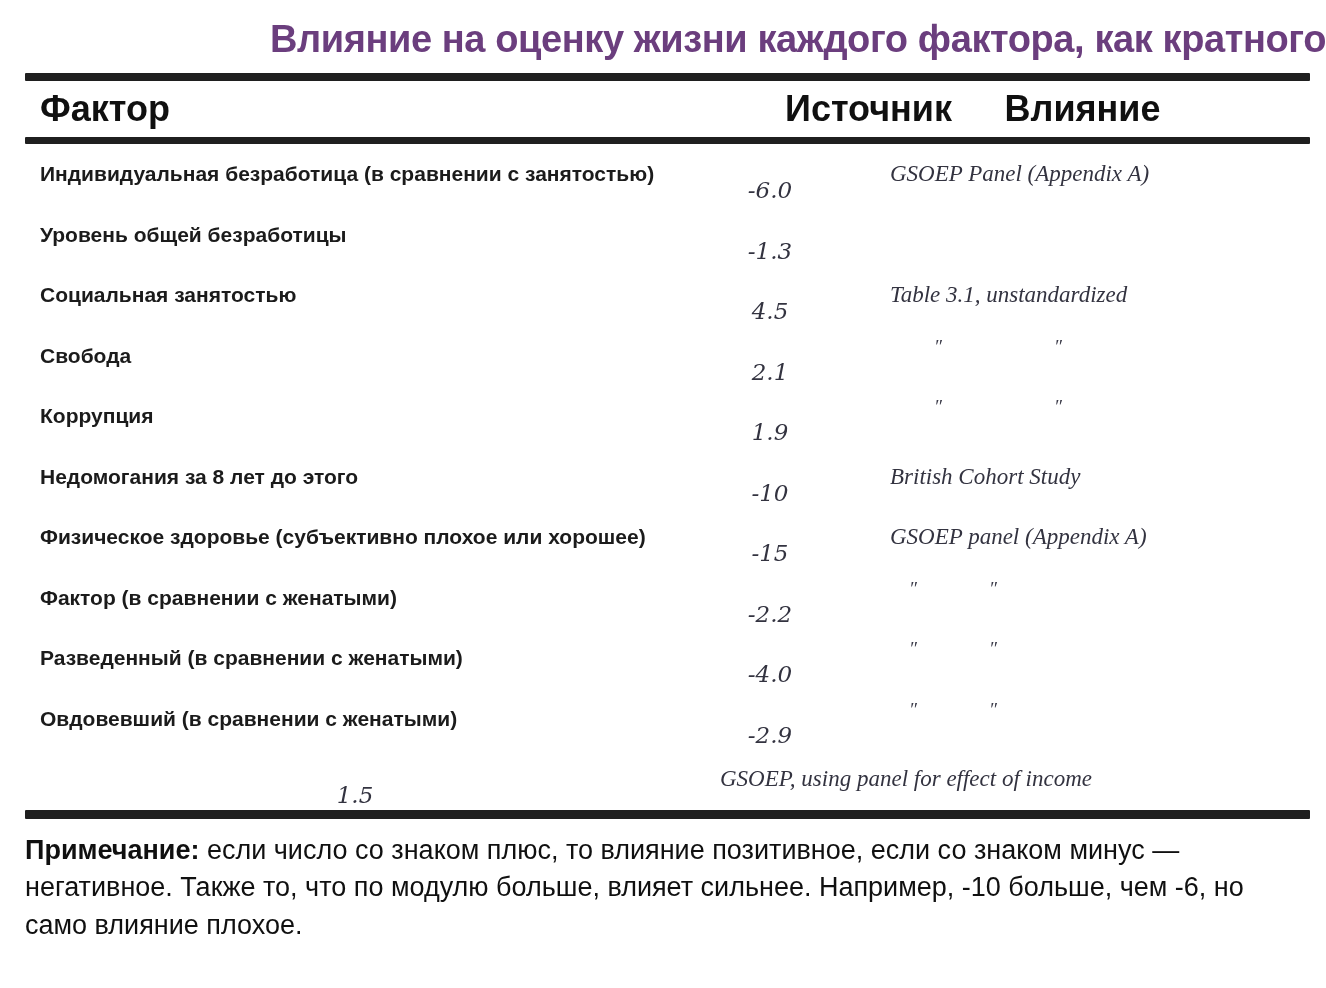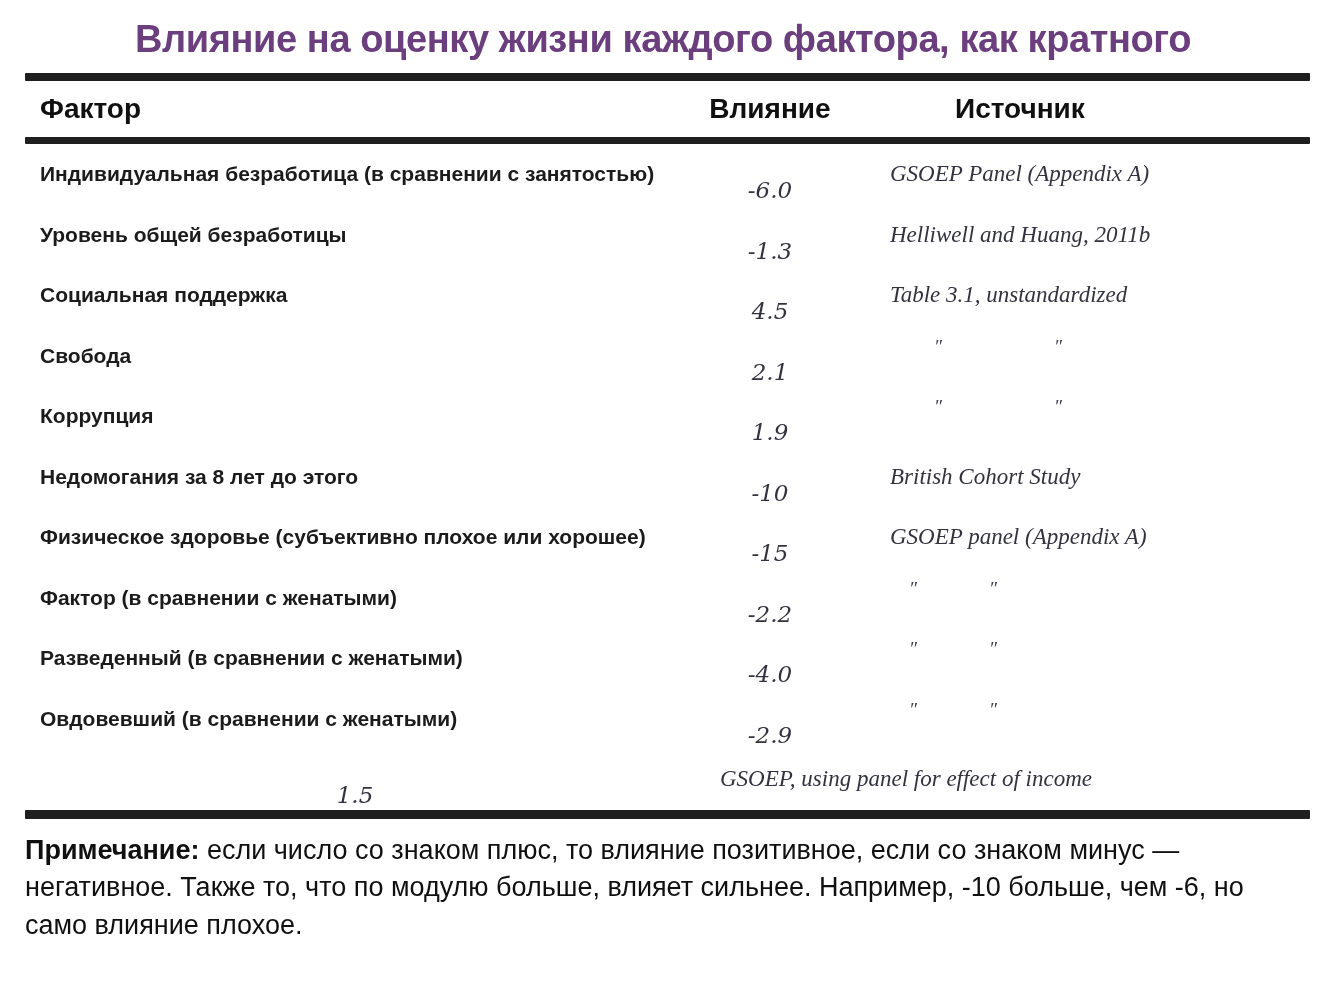--- a/index.html
+++ b/index.html
@@ -19,35 +19,35 @@
   }
   .title{
     margin:14px auto 9px;
     text-align:center;
     font-size:38px;
     font-weight:700;
     line-height:50px;
     letter-spacing:-0.4px;
     color:var(--title-color);
   }
-  .title .tline{display:block;}
+  .title .tline{display:block;text-align:right;}
   .table{
     margin-left:25px;
     width:1285px;
   }
   .rule{background:var(--rule);border-radius:1px;}
   .rule-top{height:8px;}
   .rule-mid{height:7px;}
   .rule-bottom{height:9px;}
   .thead{
     display:grid;
     grid-template-columns:660px 170px 1fr;
     height:56px;
     align-items:center;
-    font-size:28px;
+    font-size:36px;
     font-weight:700;
     color:#101010;
   }
   .th-factor{padding-left:15px;}
   .th-value{text-align:center;}
   .th-source{padding-left:100px;}
   .row{
     display:grid;
     grid-template-columns:660px 170px 1fr;
     height:60.5px;
@@ -102,39 +102,38 @@
 
   <h1 class="title">
     <span class="tline">Влияние на оценку жизни каждого фактора, как кратного</span>
   </h1>
 
   <div class="table">
     <div class="rule rule-top"></div>
 
     <div class="thead">
       <div class="th th-factor">Фактор</div>
+      <div class="th th-source">Источник</div>
       <div class="th th-value">Влияние</div>
-      <div class="th th-source">Источник</div>
     </div>
 
     <div class="rule rule-mid"></div>
 
     <div class="tbody" id="tbody">
         <div class="row">
           <div class="cell factor">Индивидуальная безработица  (в сравнении с занятостью)</div>
           <div class="cell value">-6.0</div>
           <div class="cell source">GSOEP Panel (Appendix A)</div>
         </div>
         <div class="row">
           <div class="cell factor">Уровень общей безработицы</div>
           <div class="cell value">-1.3</div>
-          <div class="cell source">Helliwell and Huang, 2011b</div>
         </div>
         <div class="row">
-          <div class="cell factor">Социальная поддержка</div>
+          <div class="cell factor">Социальная занятостью</div>
           <div class="cell value">4.5</div>
           <div class="cell source">Table 3.1, unstandardized</div>
         </div>
         <div class="row">
           <div class="cell factor">Свобода</div>
           <div class="cell value">2.1</div>
           <div class="cell source ditto wide">
             <span class="ditto-mark">″</span>
             <span class="ditto-mark">″</span>
           </div>

